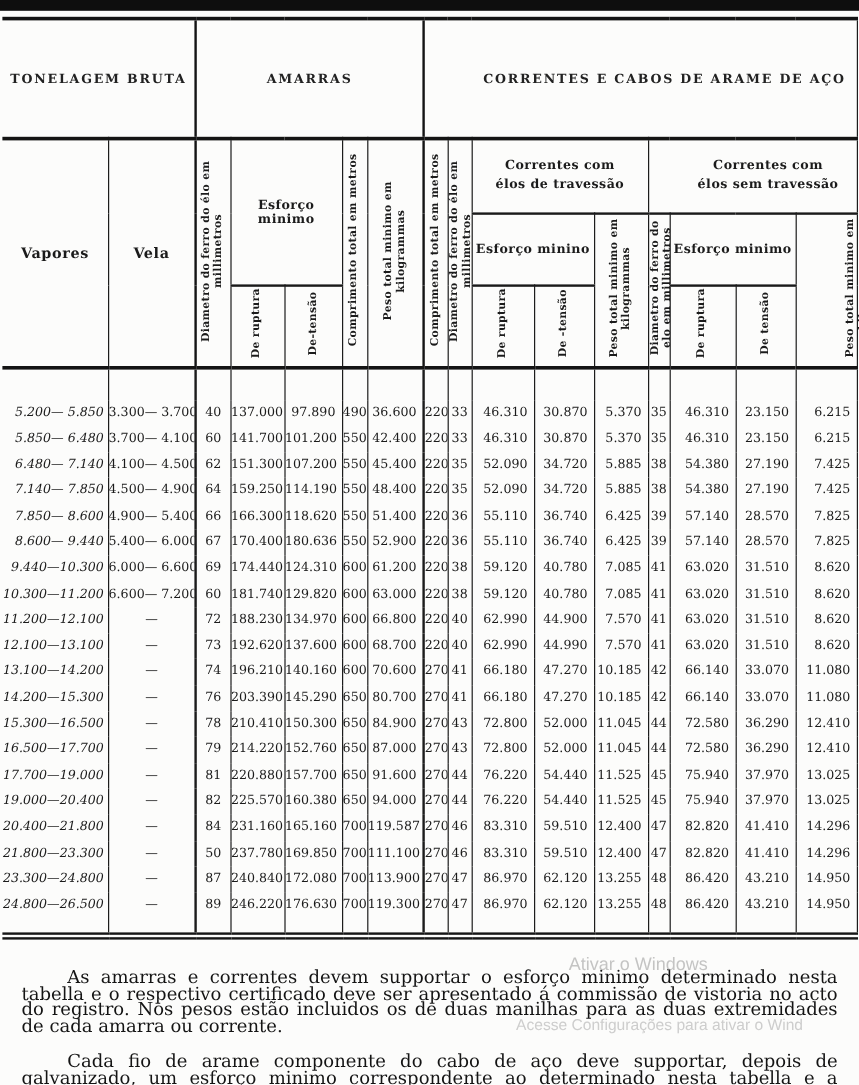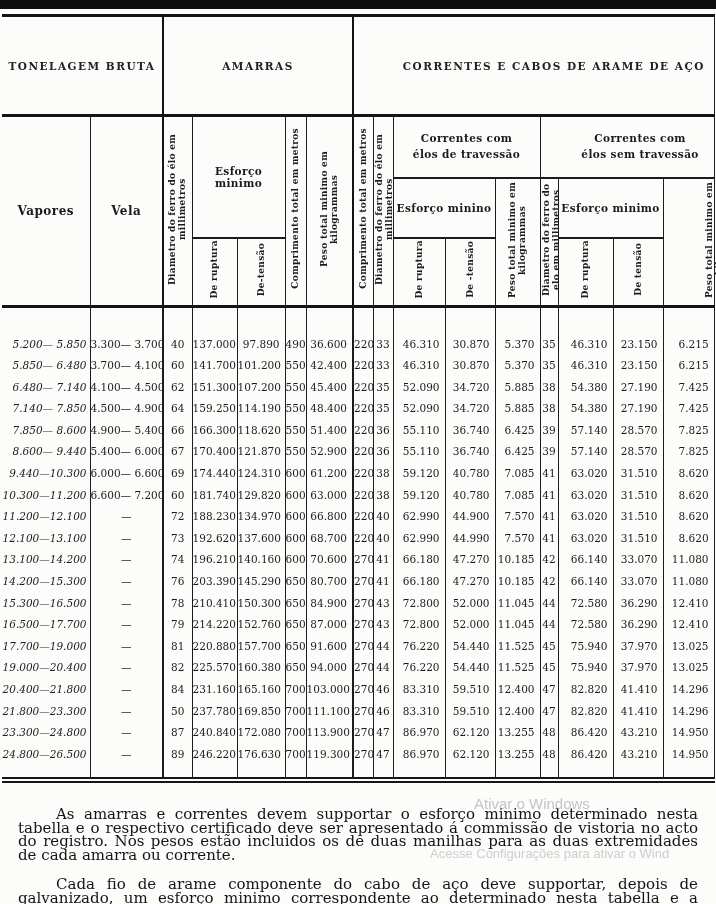--- a/index.html
+++ b/index.html
@@ -270,21 +270,21 @@
           <td class="al-c">39</td>
           <td class="al-r">57.140</td>
           <td class="al-r">28.570</td>
           <td class="al-r">7.825</td>
         </tr>
         <tr>
           <td class="al-r col0">8.600— 9.440</td>
           <td class="al-c">5.400— 6.000</td>
           <td class="al-c">67</td>
           <td class="al-r">170.400</td>
-          <td class="al-r">121.870</td>
+          <td class="al-r">180.636</td>
           <td class="al-c">550</td>
           <td class="al-r">52.900</td>
           <td class="al-c">220</td>
           <td class="al-c">36</td>
           <td class="al-r">55.110</td>
           <td class="al-r">36.740</td>
           <td class="al-r">6.425</td>
           <td class="al-c">39</td>
           <td class="al-r">57.140</td>
           <td class="al-r">28.570</td>
@@ -470,21 +470,21 @@
           <td class="al-r">37.970</td>
           <td class="al-r">13.025</td>
         </tr>
         <tr>
           <td class="al-r col0">20.400—21.800</td>
           <td class="al-c">—</td>
           <td class="al-c">84</td>
           <td class="al-r">231.160</td>
           <td class="al-r">165.160</td>
           <td class="al-c">700</td>
-          <td class="al-r">103.000</td>
+          <td class="al-r">119.587</td>
           <td class="al-c">270</td>
           <td class="al-c">46</td>
           <td class="al-r">83.310</td>
           <td class="al-r">59.510</td>
           <td class="al-r">12.400</td>
           <td class="al-c">47</td>
           <td class="al-r">82.820</td>
           <td class="al-r">41.410</td>
           <td class="al-r">14.296</td>
         </tr>

